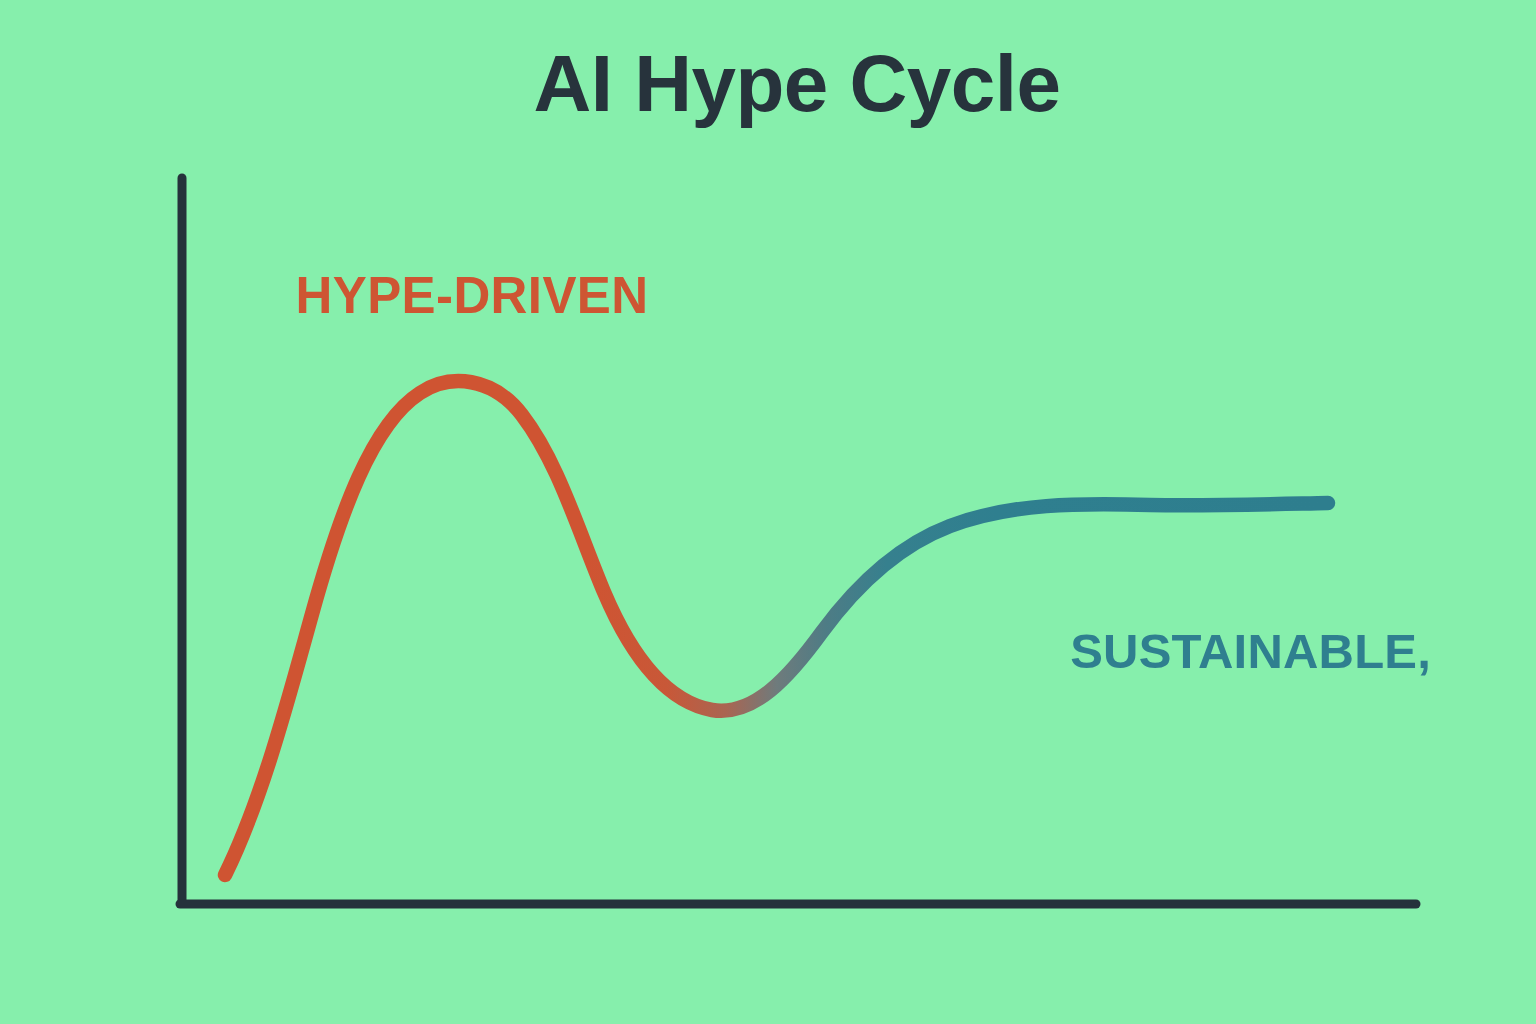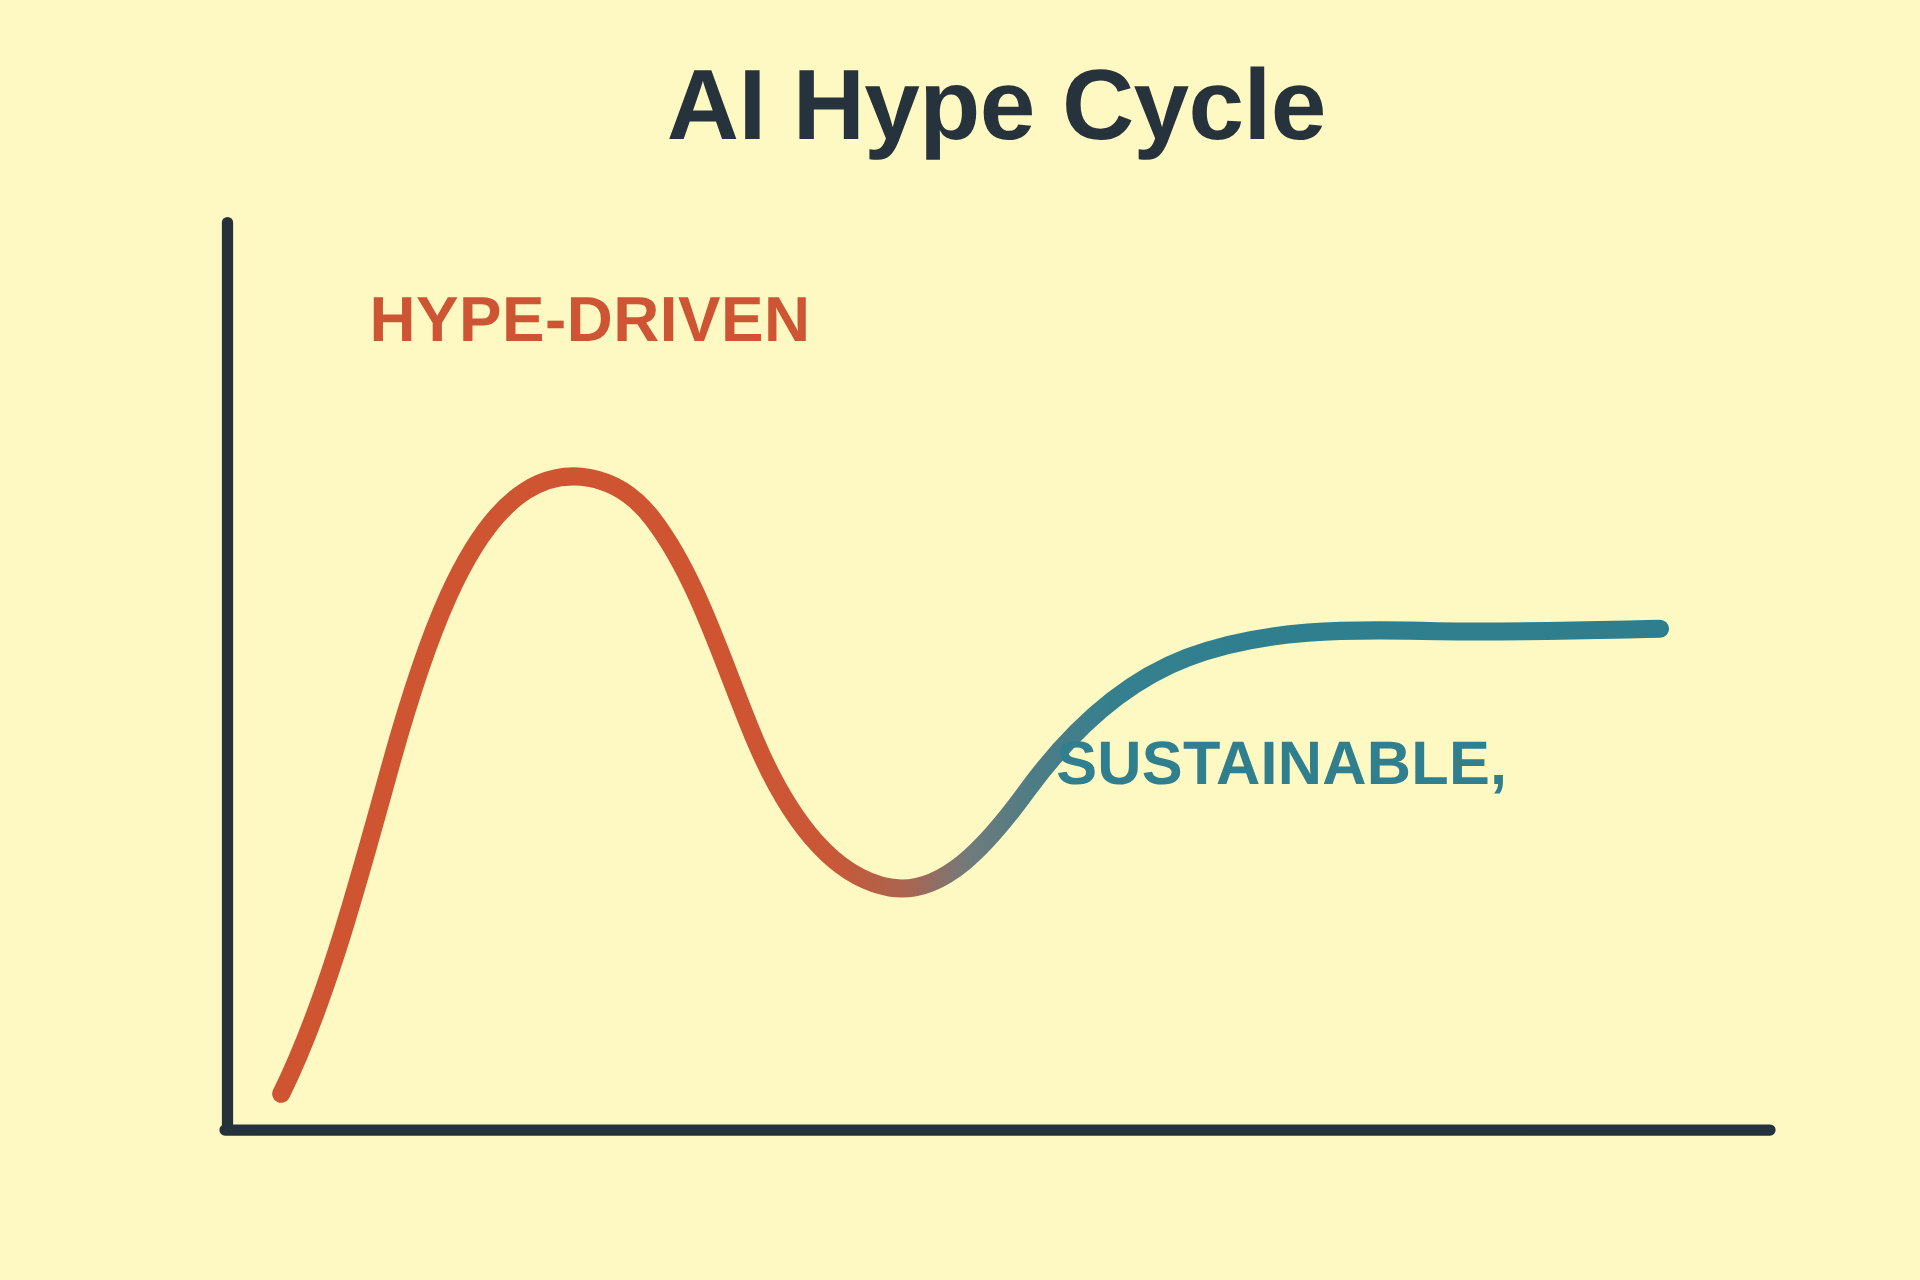--- a/index.html
+++ b/index.html
@@ -4,21 +4,21 @@
 <style>
   html, body {
     margin: 0;
     padding: 0;
     background: #ffffff;
   }
   #stage {
     position: relative;
     width: 1536px;
     height: 1024px;
-    background: #fef9c3;
+    background: #86efac;
     overflow: hidden;
     font-family: "Liberation Sans", sans-serif;
   }
   #chart-svg {
     position: absolute;
     left: 0;
     top: 0;
     width: 1536px;
     height: 1024px;
   }
@@ -46,29 +46,29 @@
   #label-hype {
     left: 212px;
     top: 228px;
     width: 520px;
     text-align: center;
     font-size: 51px;
     color: #ce5533;
     letter-spacing: 0.4px;
   }
   #label-sustainable {
-    left: 845px;
+    left: 821px;
     top: 585px;
     width: 610px;
-    text-align: left;
+    text-align: right;
     font-size: 49px;
     color: #2f7f8f;
     letter-spacing: 0.2px;
   }
-  .ann-line { display: block; }
+  .ann-line { display: block; margin-top: 40px; }
 </style>
 </head>
 <body>
 
 <div id="stage">
 
   <div class="chart-title">AI Hype Cycle</div>
 
   <svg id="chart-svg" viewBox="0 0 1536 1024" preserveAspectRatio="none" aria-hidden="true">
     <defs>

